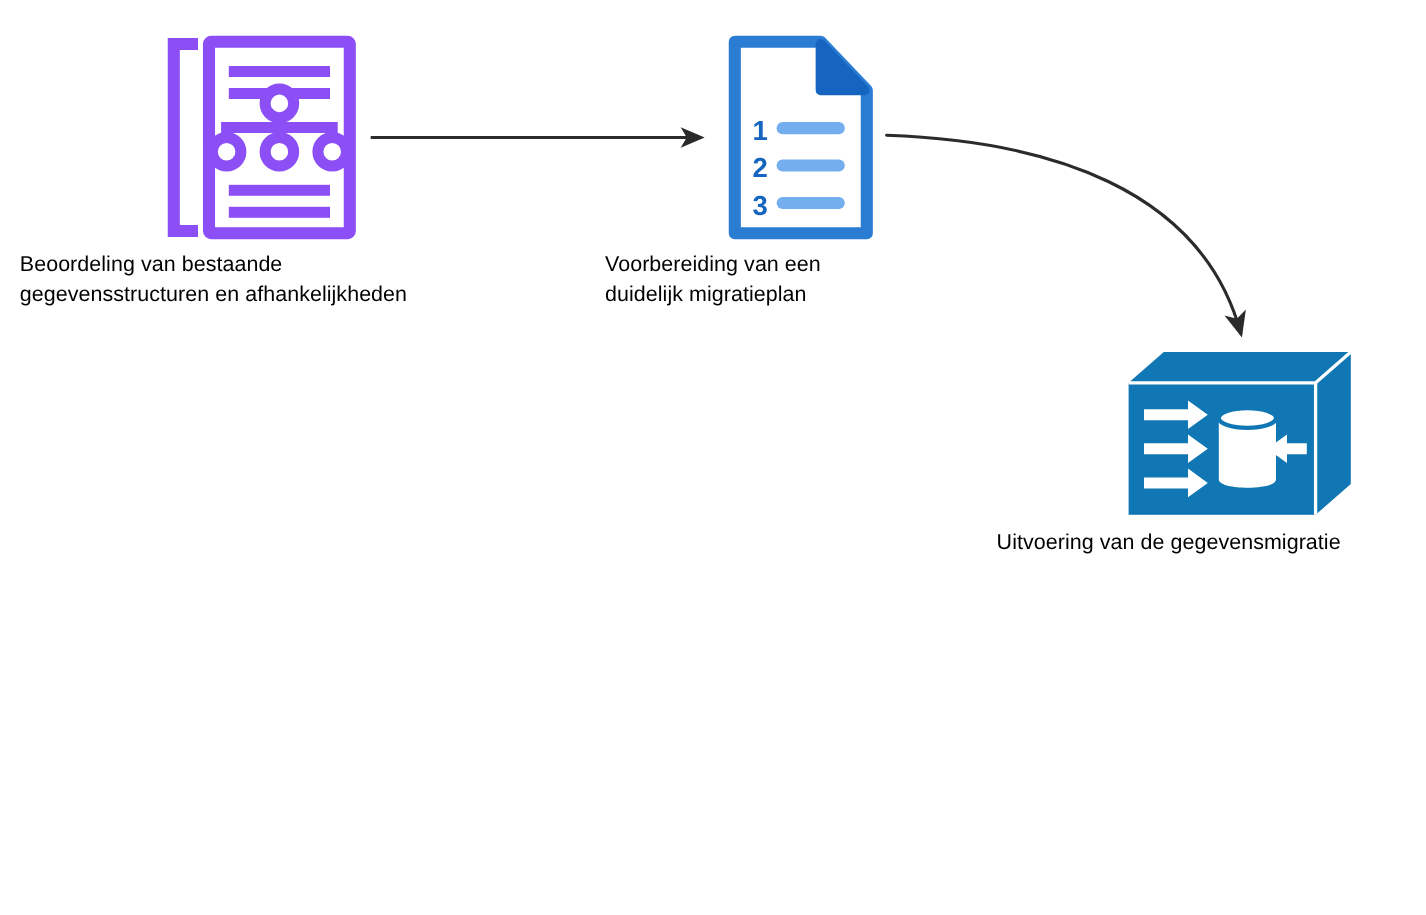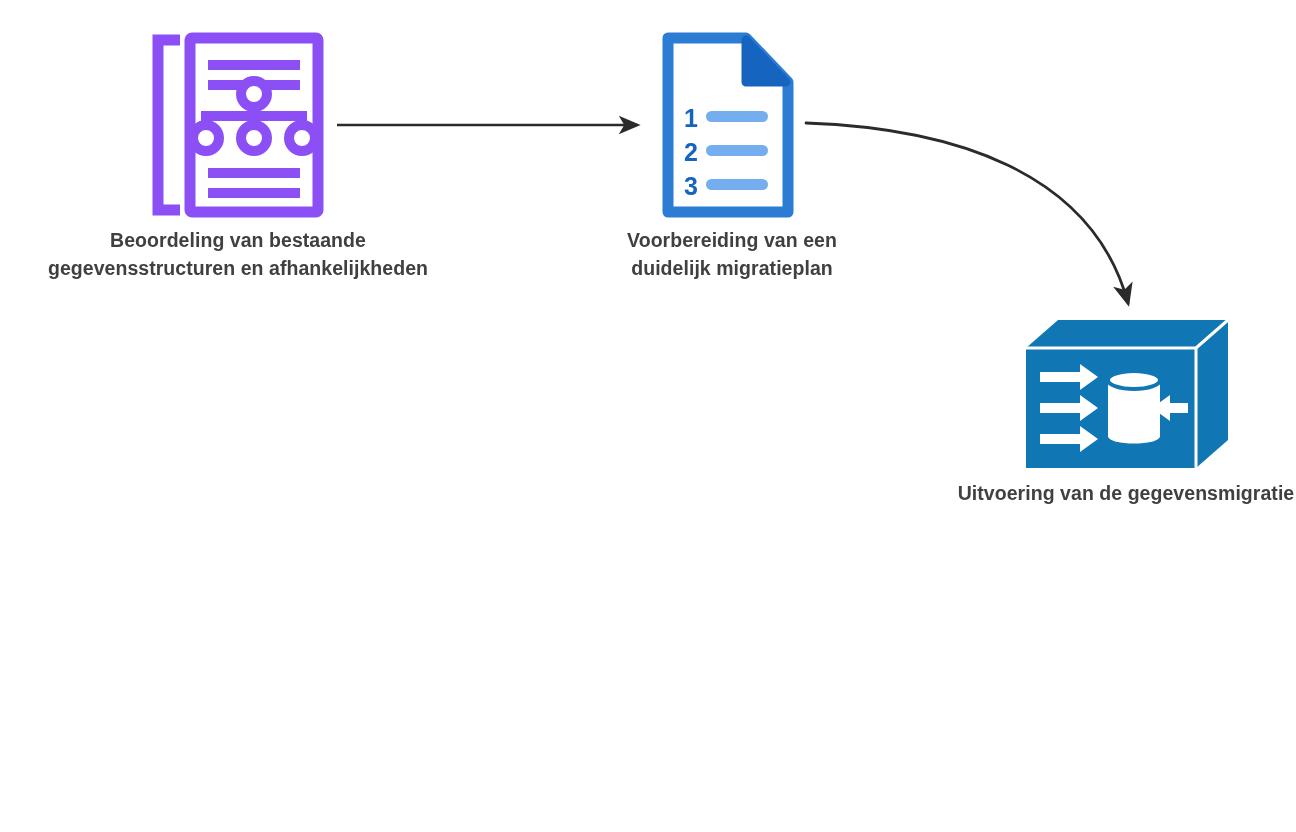--- a/index.html
+++ b/index.html
@@ -19,35 +19,34 @@
     position: absolute;
     left: 0; top: 0;
     width: 1296px;
     height: 832px;
   }
   .node {
     position: absolute;
   }
   .node-label {
     position: absolute;
-    text-align: center;
-    color: #404040;
+    text-align: left;
+    color: #000000;
     font-size: 19.5px;
     line-height: 28px;
     font-family: "Liberation Sans", "DejaVu Sans", sans-serif;
     white-space: pre-line;
     letter-spacing: 0.05px;
-    font-weight: bold;
   }
   
   #node-assessment      { left: 150px; top: 32px;  width: 176px; height: 186px; }
   #label-assessment     { left: 18px;  top: 226px; width: 440px; }
   
   #node-plan            { left: 662px; top: 32px;  width: 132px; height: 186px; }
-  #label-plan           { left: 572px; top: 226px; width: 320px; }
+  #label-plan           { left: 550px; top: 226px; width: 320px; }
   
   #node-server          { left: 1018px; top: 318px; width: 212px; height: 152px; }
   #label-server         { left: 906px;  top: 479px; width: 440px; }
 
   svg { display: block; overflow: visible; }
 </style>
 </head>
 <body>
 
 <svg id="canvas" viewBox="0 0 1296 832">

